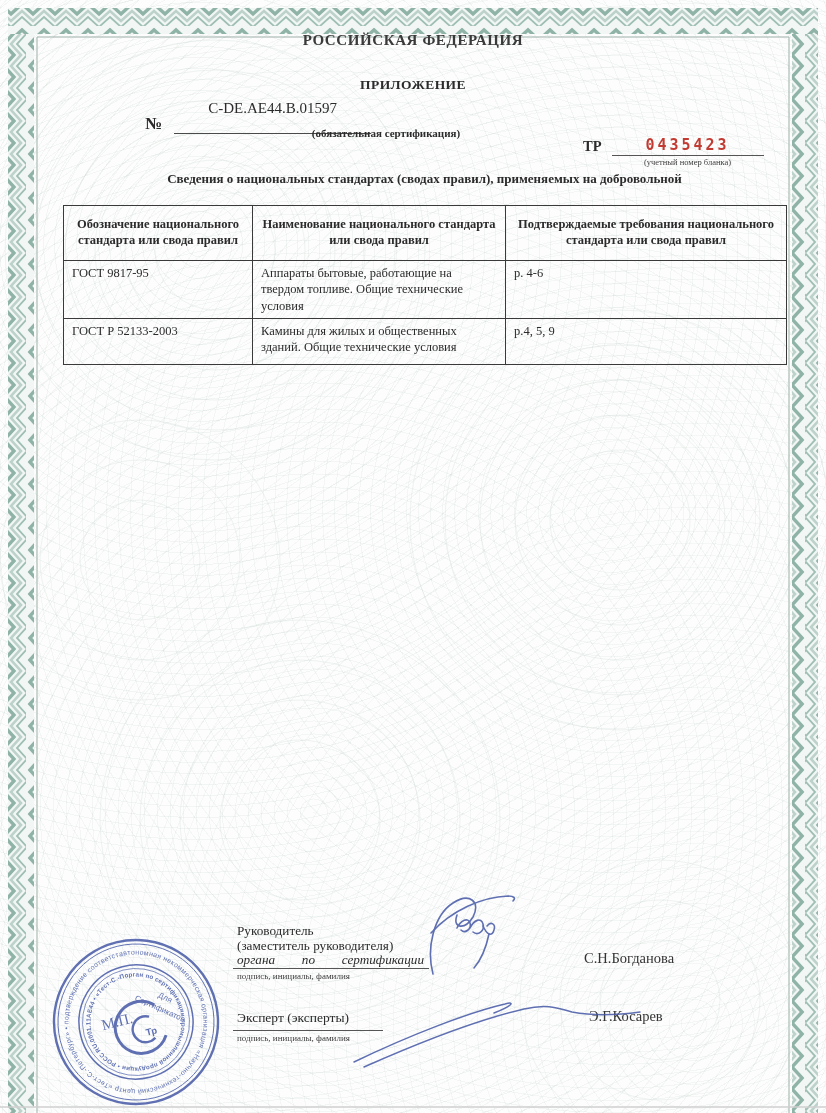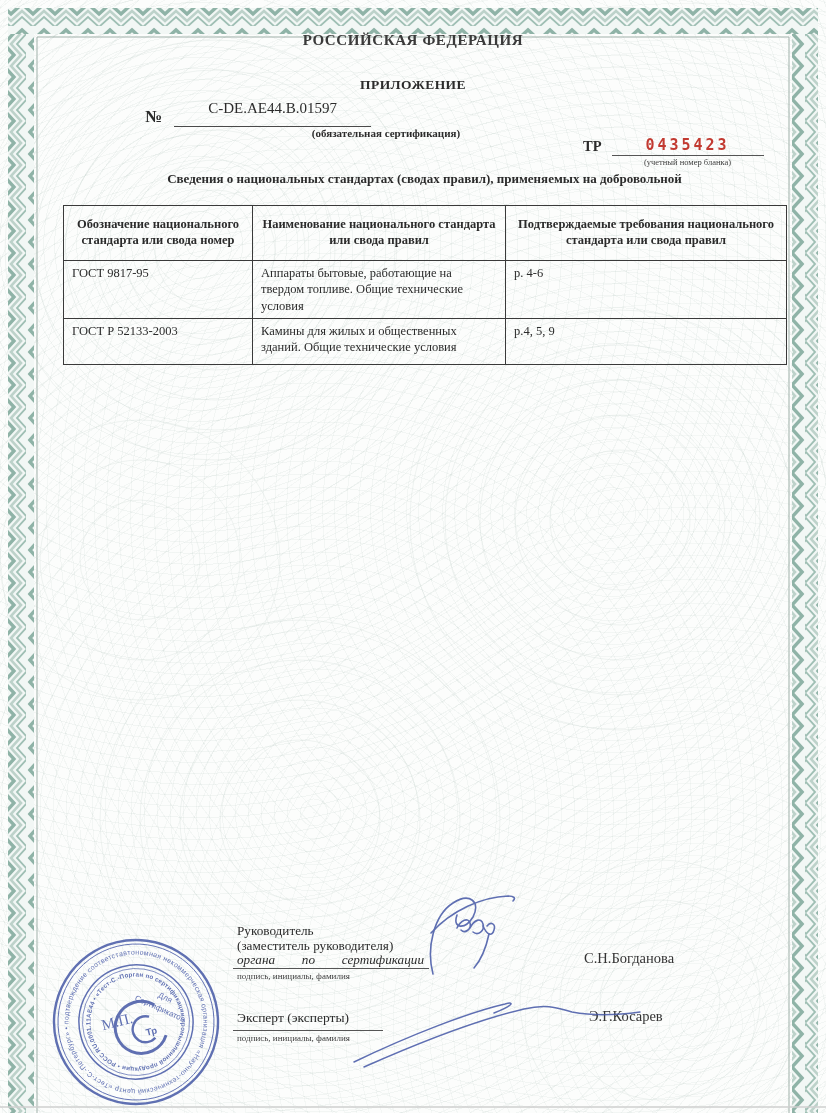--- a/index.html
+++ b/index.html
@@ -14,21 +14,21 @@
     font-family:"Liberation Serif","DejaVu Serif",serif;color:#2b2b2b;
   }
   .abs{position:absolute;}
   .deco{position:absolute;left:0;top:0;z-index:0;pointer-events:none;}
   .z2{z-index:2;}
   .title{top:32px;left:0;width:826px;text-align:center;font-size:15px;font-weight:bold;letter-spacing:.6px;color:#3a3a3a;}
   .subtitle{top:77px;left:0;width:826px;text-align:center;font-size:13.5px;font-weight:bold;letter-spacing:.4px;}
   .certline{top:100px;left:145px;display:flex;align-items:flex-end;gap:12px;}
   .certline .prefix{font-size:19px;font-weight:bold;letter-spacing:.4px;white-space:nowrap;}
   .certline .nsign{font-size:17px;font-weight:bold;}
-  .certline .certnum{min-width:185px;text-align:center;font-size:15px;border-bottom:1.2px solid #4a4a4a;padding:0 6px 9px 6px;}
+  .certline .certnum{min-width:185px;text-align:center;font-size:15px;border-bottom:1.2px solid #4a4a4a;padding:0 6px 16px 6px;}
   .certkind{top:127px;left:230px;width:312px;text-align:center;font-size:11px;font-weight:bold;}
   .trrow{top:136px;left:583px;display:flex;align-items:flex-start;gap:10px;}
   .trrow .trlabel{font-size:14.5px;font-weight:bold;padding-top:2px;}
   .trfield{width:152px;text-align:center;}
   .trfield .blanknum{font-size:15px;font-weight:bold;letter-spacing:3px;color:#c23a31;border-bottom:1px solid #555;padding-bottom:1px;font-family:"DejaVu Sans Mono","Liberation Mono",monospace;}
   .trfield .blankcap{font-size:8.5px;color:#3d3d3d;margin-top:1px;}
   .intro{top:171px;left:63px;width:723px;text-align:center;font-size:13px;font-weight:bold;line-height:1.28;}
   table.std{position:absolute;top:205px;left:63px;width:723px;border-collapse:collapse;table-layout:fixed;z-index:2;}
   table.std th,table.std td{border:1.2px solid #3a3a3a;font-size:12.5px;}
   table.std th{font-weight:bold;text-align:center;vertical-align:middle;padding:3px 8px;line-height:1.25;height:48px;}
@@ -124,21 +124,21 @@
   </div>
 
   <table class="std">
     <colgroup>
         <col style="width:189px">
         <col style="width:253px">
         <col style="width:281px">
       </colgroup>
     <thead>
       <tr>
-        <th>Обозначение национального стандарта или свода номер</th>
+        <th>Обозначение национального стандарта или свода правил</th>
         <th>Наименование национального стандарта или свода правил</th>
         <th>Подтверждаемые требования национального стандарта или свода правил</th>
       </tr>
     </thead>
     <tbody>
       <tr style="height:54px">
         <td>ГОСТ 9817-95</td>
         <td>Аппараты бытовые, работающие на твердом топливе. Общие технические условия</td>
         <td>р. 4-6</td>
       </tr>

